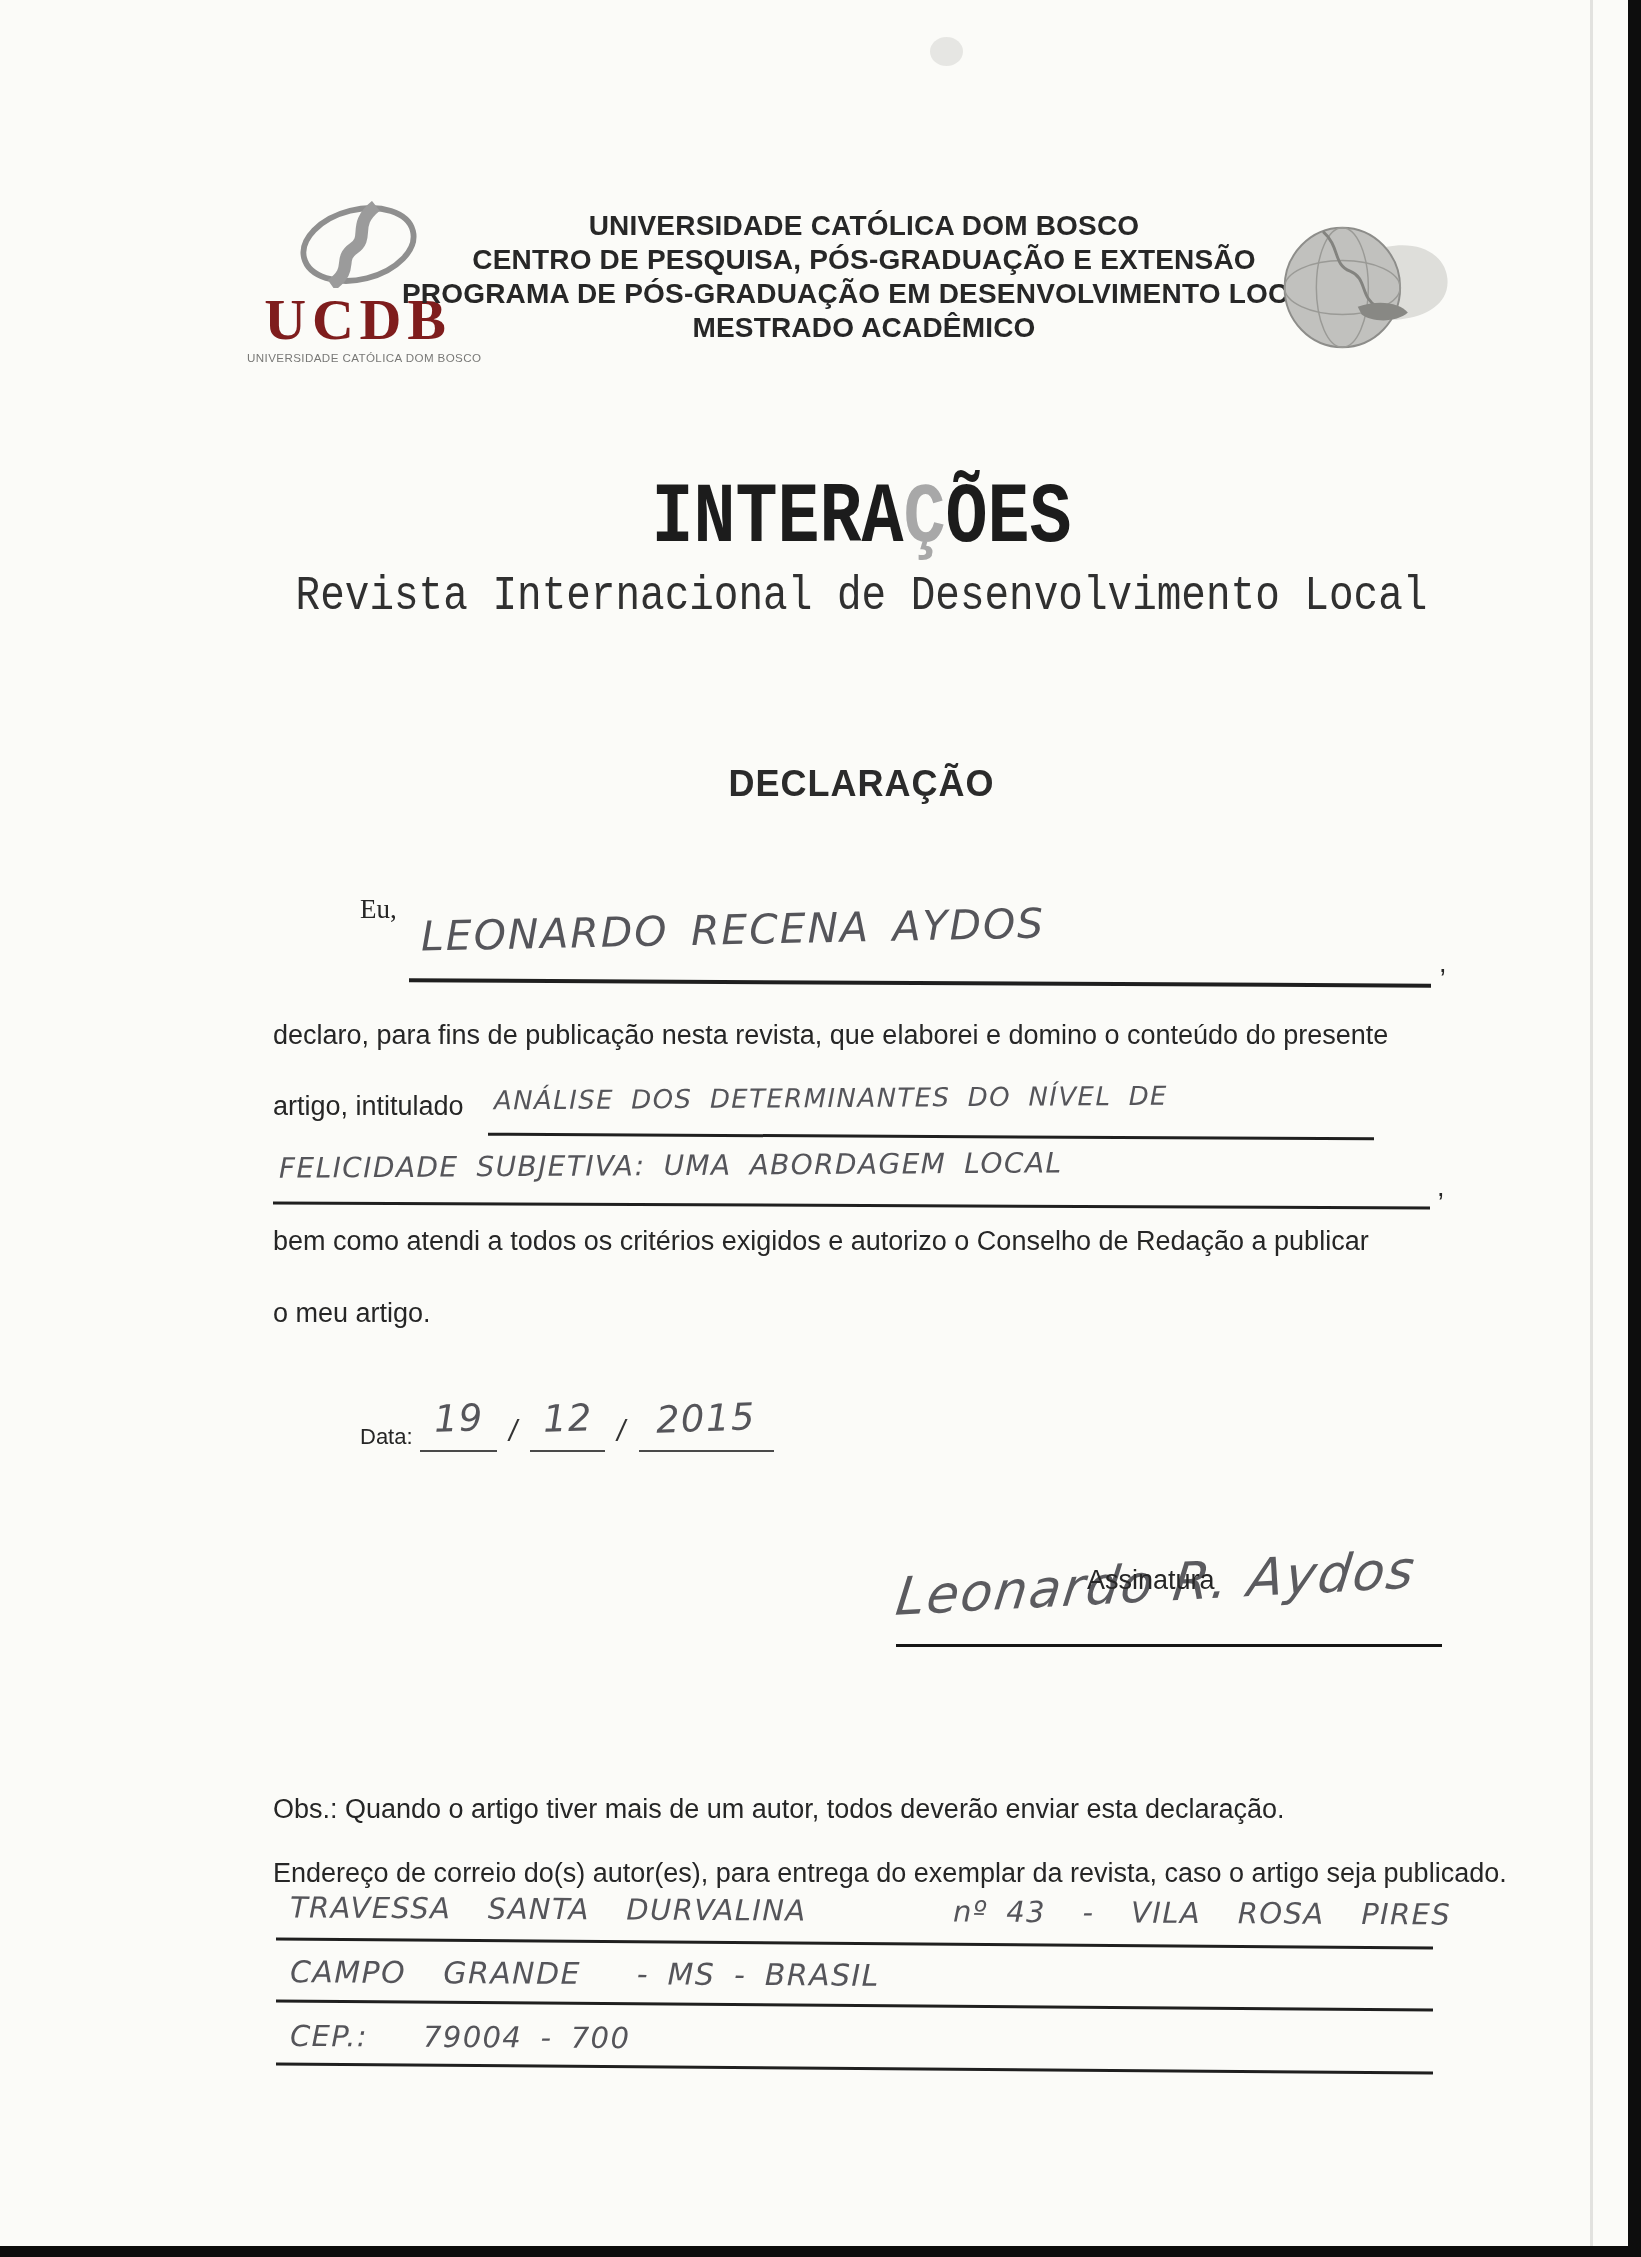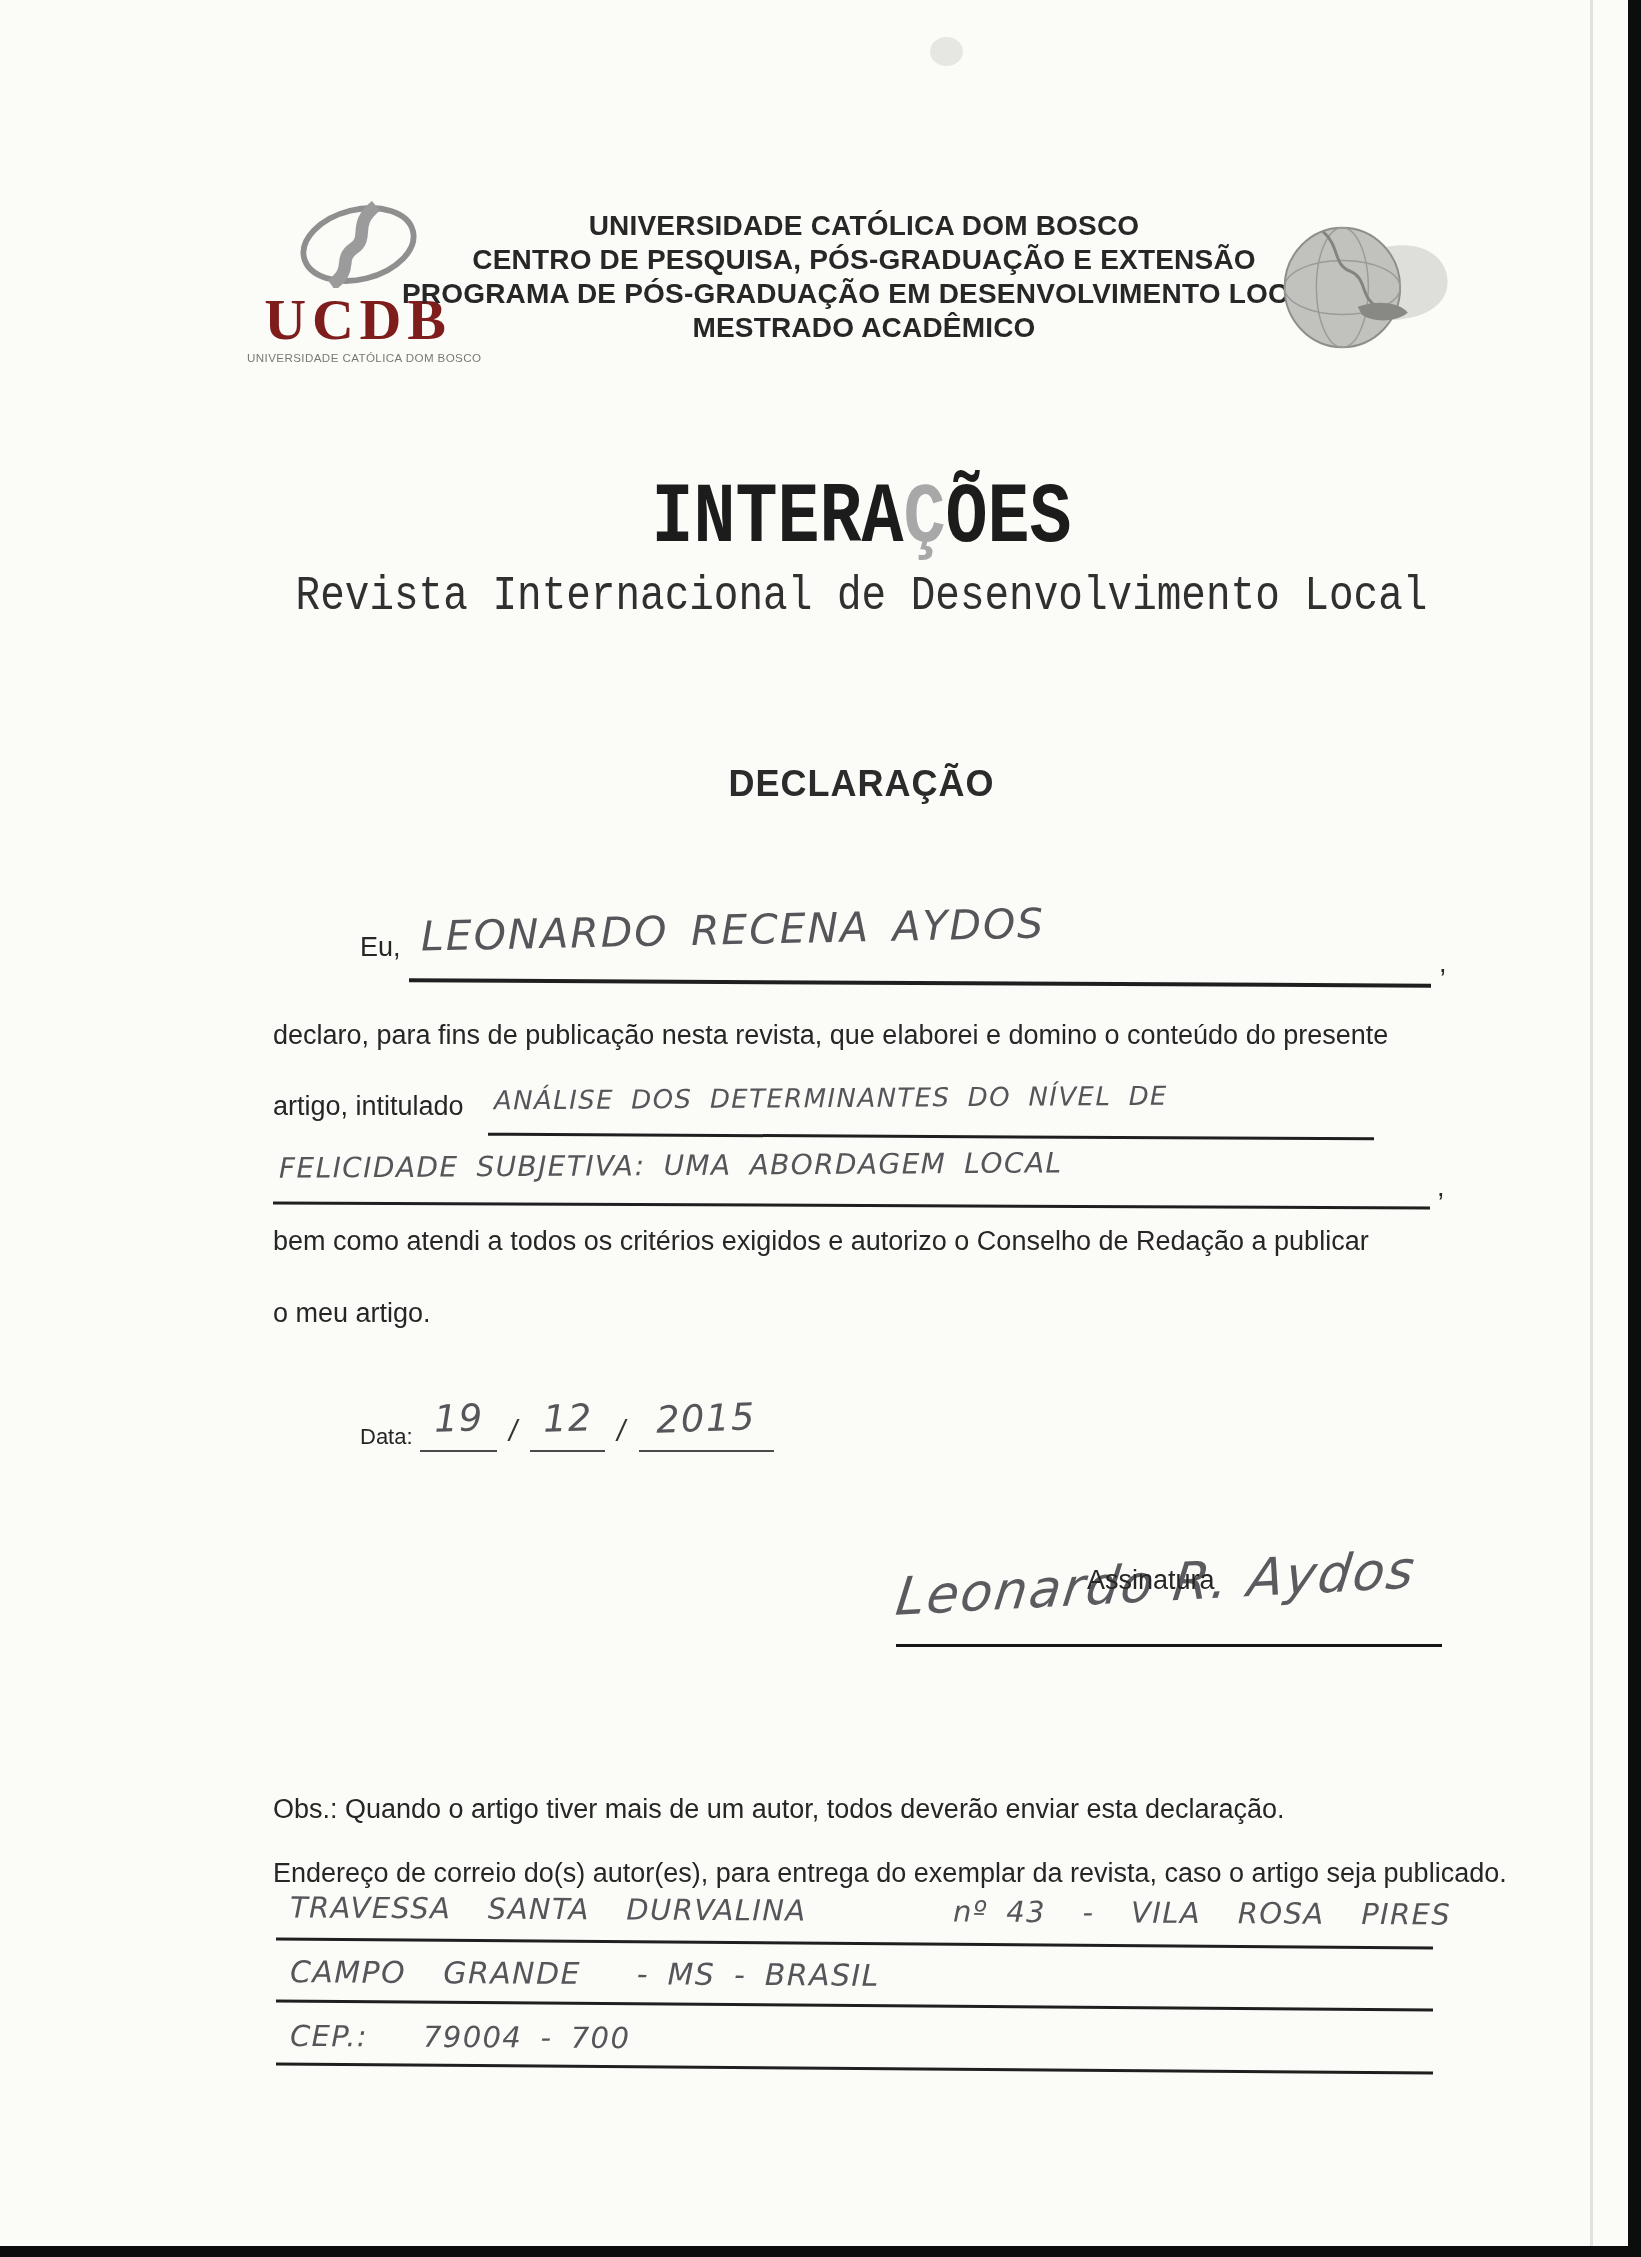--- a/index.html
+++ b/index.html
@@ -29,21 +29,21 @@
     transform:scaleY(1.15);transform-origin:center bottom;white-space:nowrap;}
 
   .doc-heading{position:absolute;left:89px;top:763px;width:1545px;text-align:center;
     font-weight:bold;font-size:36px;letter-spacing:1px;color:#2b2b2b;}
 
   
   .handwriting{position:absolute;font-family:"DejaVu Sans",sans-serif;font-style:italic;
     color:#55555a;white-space:pre;letter-spacing:1.4px;word-spacing:7.7px;}
   .rule{position:absolute;background:#1f1f1f;height:2.9px;}
 
-  .pos-eu{left:360px;top:932px;}
+  .pos-eu{left:360px;top:894px;font-family:Liberation Serif, serif;}
   .pos-name{left:421px;top:906px;font-size:41px;letter-spacing:1.9px;transform:rotate(-1.2deg);}
   .pos-name-rule{left:409px;top:981px;width:1022px;height:3.9px;transform:rotate(0.3deg);}
   .pos-comma1{left:1439px;top:948px;}
 
   .pos-p1{left:273px;top:1020px;}
   .pos-intit{left:273px;top:1091px;}
   .pos-title1{left:494px;top:1083px;font-size:26px;transform:rotate(-0.4deg);}
   .pos-title1-rule{left:488px;top:1135px;width:886px;transform:rotate(0.3deg);}
   .pos-title2{left:279px;top:1149px;font-size:28px;transform:rotate(-0.4deg);}
   .pos-title2-rule{left:273px;top:1204px;width:1157px;transform:rotate(0.25deg);}

